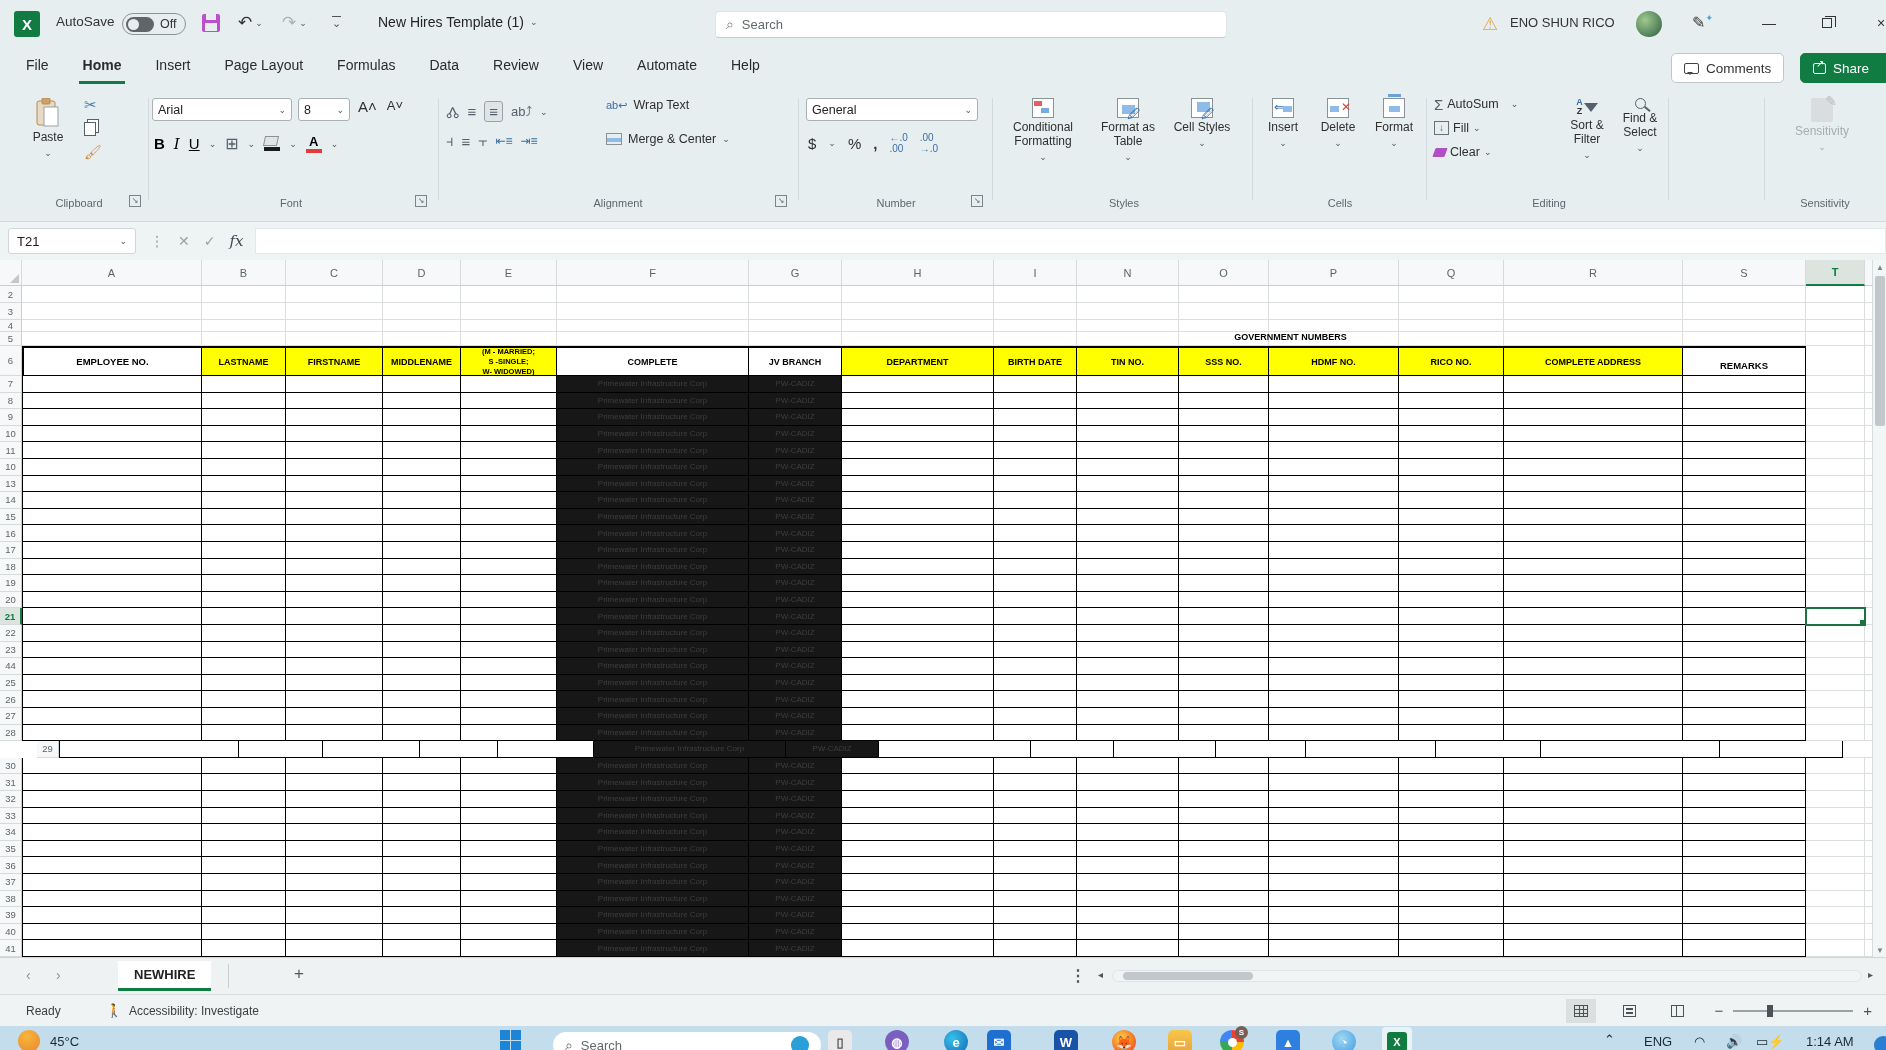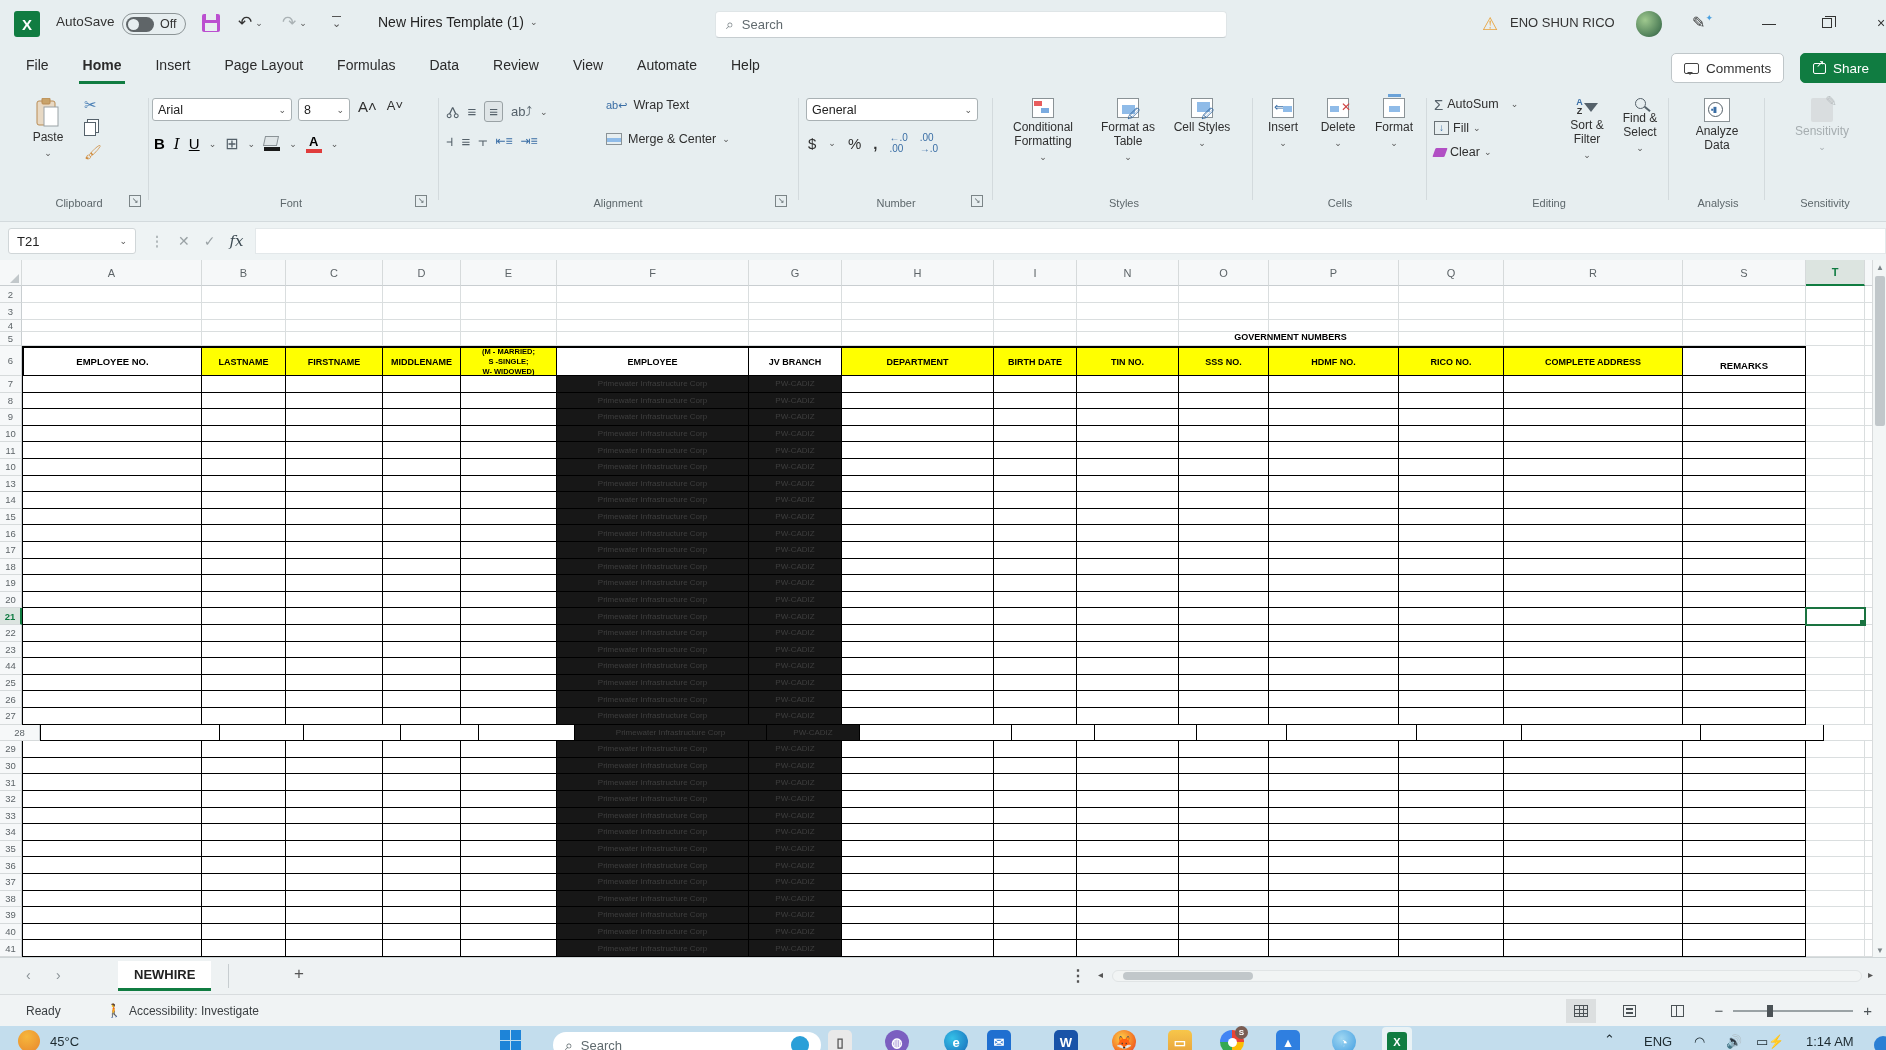--- a/index.html
+++ b/index.html
@@ -406,27 +406,20 @@
     </div>
     <div class="big-btn abs" style="left:182px;top:0;width:48px;">
       <span class="mag"></span>
       <span>Find &amp; Select</span>
         <span class="chev">⌄</span>
     </div>
     <div class="rlabel">Editing</div>
   </div>
   <div class="rdivider" style="left:1668px;"></div>
 
-  <div class="rgroup" style="left:1676px;width:84px;">
-    <div class="big-btn abs" style="left:8px;top:0;width:66px;">
-      <span class="analyze-ico"></span>
-      <span>Analyze Data</span>
-    </div>
-    <div class="rlabel">Analysis</div>
-  </div>
   <div class="rdivider" style="left:1764px;"></div>
 
   <div class="rgroup" style="left:1770px;width:110px;">
     <div class="big-btn abs dis" style="left:14px;top:0;width:76px;">
       <span class="sens-ico"></span>
       <span class="dis">Sensitivity</span>
         <span class="chev dis">⌄</span>
     </div>
     <div class="rlabel">Sensitivity</div>
   </div>
@@ -547,21 +540,21 @@
       <div class="gcell" style="width: 59px; height: 14px;"></div>
       <div class="gcell" style="width: 60px; height: 14px;"></div>
     </div>
     <div class="grow" style="top: 86px; height: 30px; width: 1886px;">
       <div class="gcell gutter" style="width: 22px; height: 30px;">6</div>
       <div class="gcell tblc hdr hdr-big" style="width: 180px; height: 30px; border-top: 2px solid rgb(0, 0, 0); border-left: 2px solid rgb(0, 0, 0);">EMPLOYEE NO.</div>
       <div class="gcell tblc hdr yellow" style="width: 84px; height: 30px; border-top: 2px solid rgb(0, 0, 0);">LASTNAME</div>
       <div class="gcell tblc hdr yellow" style="width: 97px; height: 30px; border-top: 2px solid rgb(0, 0, 0);">FIRSTNAME</div>
       <div class="gcell tblc hdr yellow" style="width: 78px; height: 30px; border-top: 2px solid rgb(0, 0, 0);">MIDDLENAME</div>
       <div class="gcell tblc hdr yellow" style="width: 96px; height: 30px; border-top: 2px solid rgb(0, 0, 0); font-size: 7.5px;">(M - MARRIED;<br>S -SINGLE;<br>W- WIDOWED)</div>
-      <div class="gcell tblc hdr" style="width: 192px; height: 30px; border-top: 2px solid rgb(0, 0, 0);">EMPLOYEE</div>
+      <div class="gcell tblc hdr" style="width: 192px; height: 30px; border-top: 2px solid rgb(0, 0, 0);">COMPLETE</div>
       <div class="gcell tblc hdr" style="width: 93px; height: 30px; border-top: 2px solid rgb(0, 0, 0);">JV BRANCH</div>
       <div class="gcell tblc hdr yellow" style="width: 152px; height: 30px; border-top: 2px solid rgb(0, 0, 0);">DEPARTMENT</div>
       <div class="gcell tblc hdr yellow" style="width: 83px; height: 30px; border-top: 2px solid rgb(0, 0, 0);">BIRTH DATE</div>
       <div class="gcell tblc hdr yellow" style="width: 102px; height: 30px; border-top: 2px solid rgb(0, 0, 0);">TIN NO.</div>
       <div class="gcell tblc hdr yellow" style="width: 90px; height: 30px; border-top: 2px solid rgb(0, 0, 0);">SSS NO.</div>
       <div class="gcell tblc hdr yellow" style="width: 130px; height: 30px; border-top: 2px solid rgb(0, 0, 0);">HDMF NO.</div>
       <div class="gcell tblc hdr yellow" style="width: 105px; height: 30px; border-top: 2px solid rgb(0, 0, 0);">RICO NO.</div>
       <div class="gcell tblc hdr yellow" style="width: 179px; height: 30px; border-top: 2px solid rgb(0, 0, 0);">COMPLETE ADDRESS</div>
       <div class="gcell tblc hdr hdr-big" style="width: 123px; height: 30px; border-top: 2px solid rgb(0, 0, 0); align-items: flex-end; padding-bottom: 4px;">REMARKS</div>
       <div class="gcell" style="width: 59px; height: 30px;"></div>
@@ -981,41 +974,41 @@
       <div class="gcell tblc" style="width: 102px; height: 16.6px;"></div>
       <div class="gcell tblc" style="width: 90px; height: 16.6px;"></div>
       <div class="gcell tblc" style="width: 130px; height: 16.6px;"></div>
       <div class="gcell tblc" style="width: 105px; height: 16.6px;"></div>
       <div class="gcell tblc" style="width: 179px; height: 16.6px;"></div>
       <div class="gcell tblc" style="width: 123px; height: 16.6px;"></div>
       <div class="gcell" style="width: 59px; height: 16.6px;"></div>
       <div class="gcell" style="width: 60px; height: 16.6px;"></div>
     </div>
     <div class="grow" style="top: 464.6px; height: 16.6px; width: 1886px;">
-      <div class="gcell gutter" style="width: 40px; height: 16.6px;">28</div>
+      <div class="gcell gutter" style="width: 22px; height: 16.6px;">28</div>
       <div class="gcell tblc" style="width: 180px; height: 16.6px; border-left: 1px solid rgb(0, 0, 0);"></div>
       <div class="gcell tblc" style="width: 84px; height: 16.6px;"></div>
       <div class="gcell tblc" style="width: 97px; height: 16.6px;"></div>
       <div class="gcell tblc" style="width: 78px; height: 16.6px;"></div>
       <div class="gcell tblc" style="width: 96px; height: 16.6px;"></div>
       <div class="gcell tblc darkc" style="width: 192px; height: 16.6px;">Primewater Infrastructure Corp</div>
       <div class="gcell tblc darkc" style="width: 93px; height: 16.6px;">PW-CADIZ</div>
       <div class="gcell tblc" style="width: 152px; height: 16.6px;"></div>
       <div class="gcell tblc" style="width: 83px; height: 16.6px;"></div>
       <div class="gcell tblc" style="width: 102px; height: 16.6px;"></div>
       <div class="gcell tblc" style="width: 90px; height: 16.6px;"></div>
       <div class="gcell tblc" style="width: 130px; height: 16.6px;"></div>
       <div class="gcell tblc" style="width: 105px; height: 16.6px;"></div>
       <div class="gcell tblc" style="width: 179px; height: 16.6px;"></div>
       <div class="gcell tblc" style="width: 123px; height: 16.6px;"></div>
       <div class="gcell" style="width: 59px; height: 16.6px;"></div>
       <div class="gcell" style="width: 60px; height: 16.6px;"></div>
     </div>
     <div class="grow" style="top: 481.2px; height: 16.6px; width: 1886px;">
-      <div class="gcell gutter" style="width: 22px; height: 16.6px;">29</div>
+      <div class="gcell gutter" style="width: 22px; height: 16.6px; margin-left: 37px;">29</div>
       <div class="gcell tblc" style="width: 180px; height: 16.6px; border-left: 1px solid rgb(0, 0, 0);"></div>
       <div class="gcell tblc" style="width: 84px; height: 16.6px;"></div>
       <div class="gcell tblc" style="width: 97px; height: 16.6px;"></div>
       <div class="gcell tblc" style="width: 78px; height: 16.6px;"></div>
       <div class="gcell tblc" style="width: 96px; height: 16.6px;"></div>
       <div class="gcell tblc darkc" style="width: 192px; height: 16.6px;">Primewater Infrastructure Corp</div>
       <div class="gcell tblc darkc" style="width: 93px; height: 16.6px;">PW-CADIZ</div>
       <div class="gcell tblc" style="width: 152px; height: 16.6px;"></div>
       <div class="gcell tblc" style="width: 83px; height: 16.6px;"></div>
       <div class="gcell tblc" style="width: 102px; height: 16.6px;"></div>

